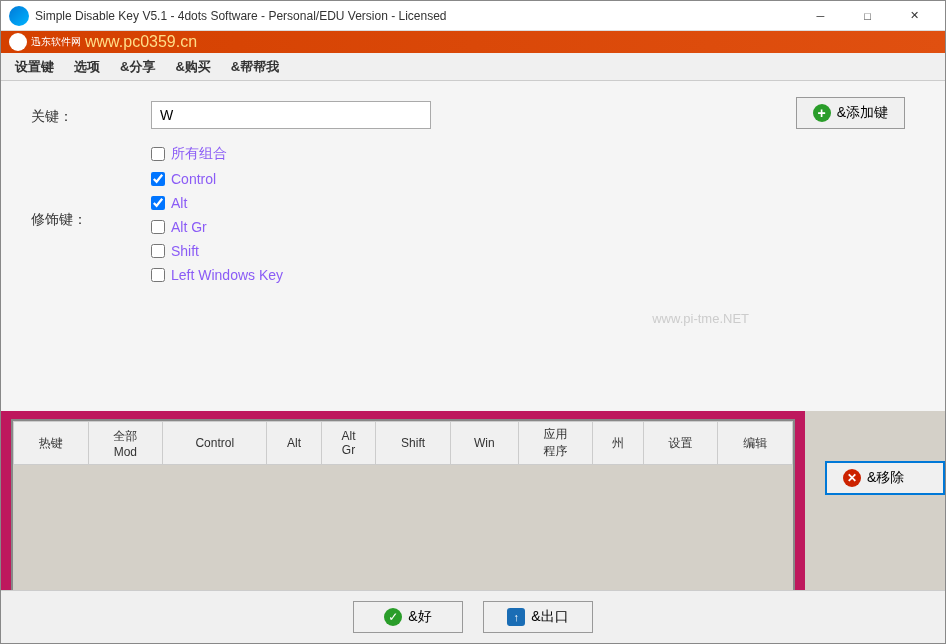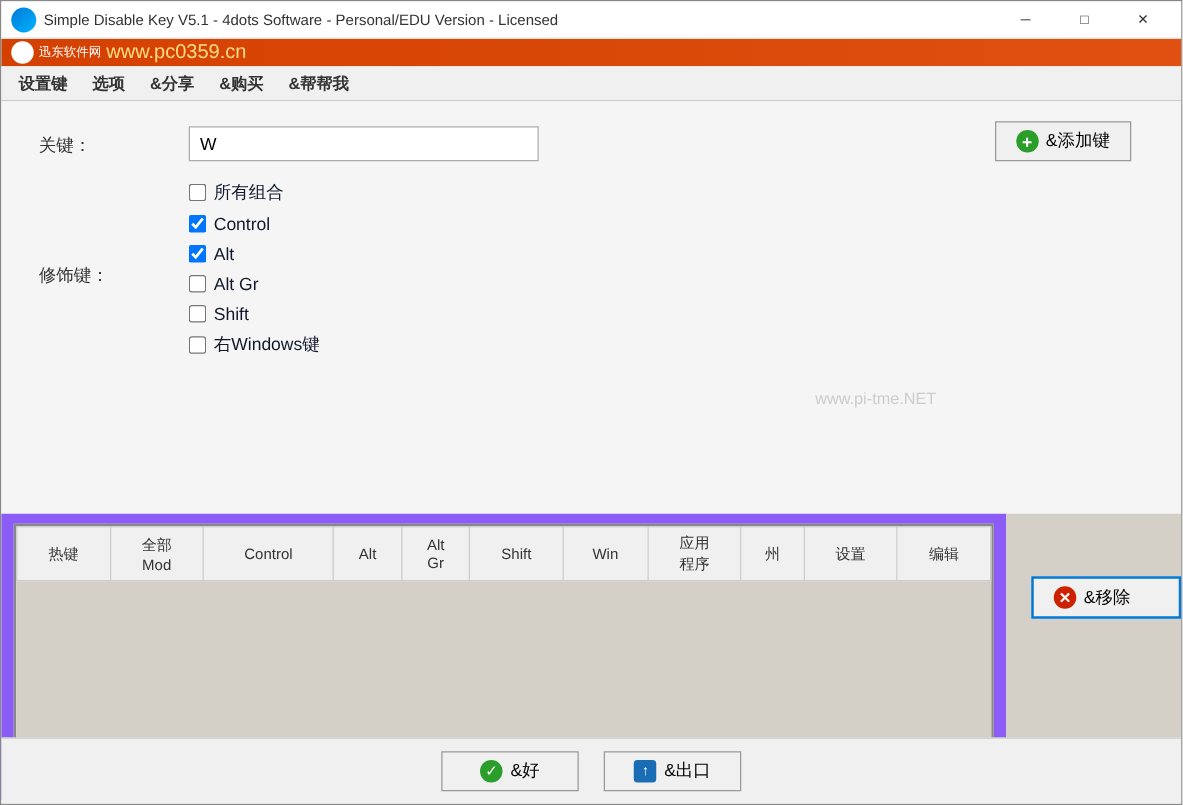--- a/index.html
+++ b/index.html
@@ -141,21 +141,21 @@
       margin-bottom: 8px;
       gap: 6px;
     }
     .checkbox-row input[type=checkbox] {
       width: 14px;
       height: 14px;
       cursor: pointer;
     }
     .checkbox-label {
       font-size: 14px;
-      color: #0f172a;
+      color: #8b5cf6;
     }
 
     
     .add-key-btn {
       position: absolute;
       right: 40px;
       top: 20px;
       background: #f0f0f0;
       border: 1px solid #999;
       padding: 6px 16px;
@@ -291,21 +291,21 @@
       overflow: hidden;
     }
 
     .table-and-remove {
       display: flex;
       position: relative;
       padding: 0 0 0 0;
     }
     .table-left {
       flex: 1;
-      background: #8b5cf6;
+      background: #be185d;
       padding: 8px 10px;
       min-height: 215px;
     }
     .table-right {
       width: 140px;
       background: #d4d0c8;
       display: flex;
       flex-direction: column;
       align-items: center;
       padding-top: 10px;
@@ -382,25 +382,25 @@
         <div class="checkbox-row">
           <input type="checkbox" id="cb-altgr" style="">
           <label class="checkbox-label" for="cb-altgr">Alt Gr</label>
         </div>
 
         <div class="checkbox-row">
           <input type="checkbox" id="cb-shift" style="">
           <label class="checkbox-label" for="cb-shift">Shift</label>
         </div>
 
-
-        <div class="checkbox-row">
-          <input type="checkbox" id="cb-rwin" style="">
-          <label class="checkbox-label" for="cb-rwin">右Windows键</label>
-        </div>
+        <div class="checkbox-row">
+          <input type="checkbox" id="cb-lwin" style="">
+          <label class="checkbox-label" for="cb-lwin">Left Windows Key</label>
+        </div>
+
 
       </div>
     </div>
 
     <button class="add-key-btn" style="position:absolute; right:40px; top:16px;">
       <div class="add-icon">+</div>
       <span>&amp;添加键</span>
     </button>
 
     <div class="watermark" style="position:absolute; right:196px; bottom:20px; color:#ccc; font-size:13px;">www.pi-tme.NET</div>

